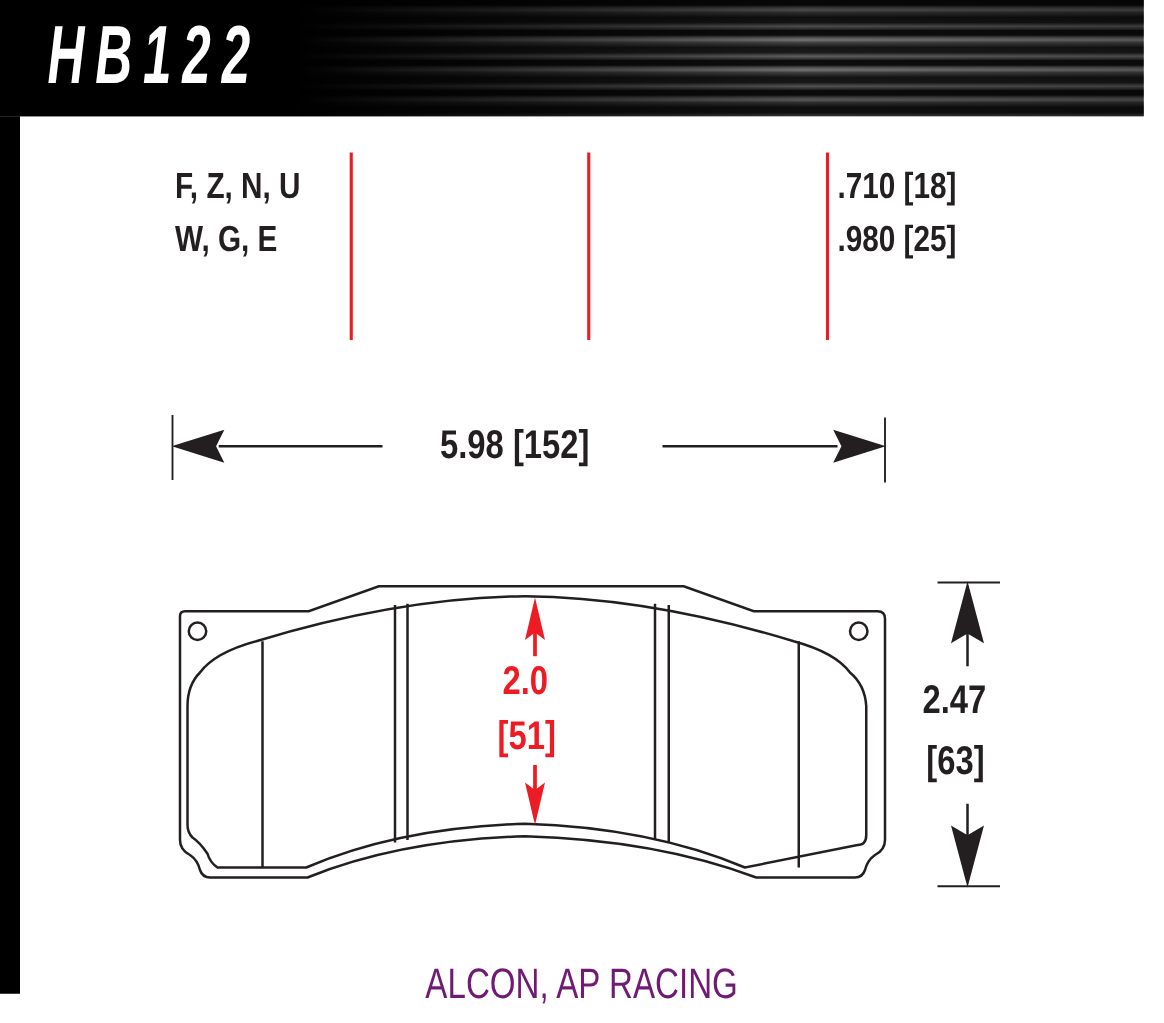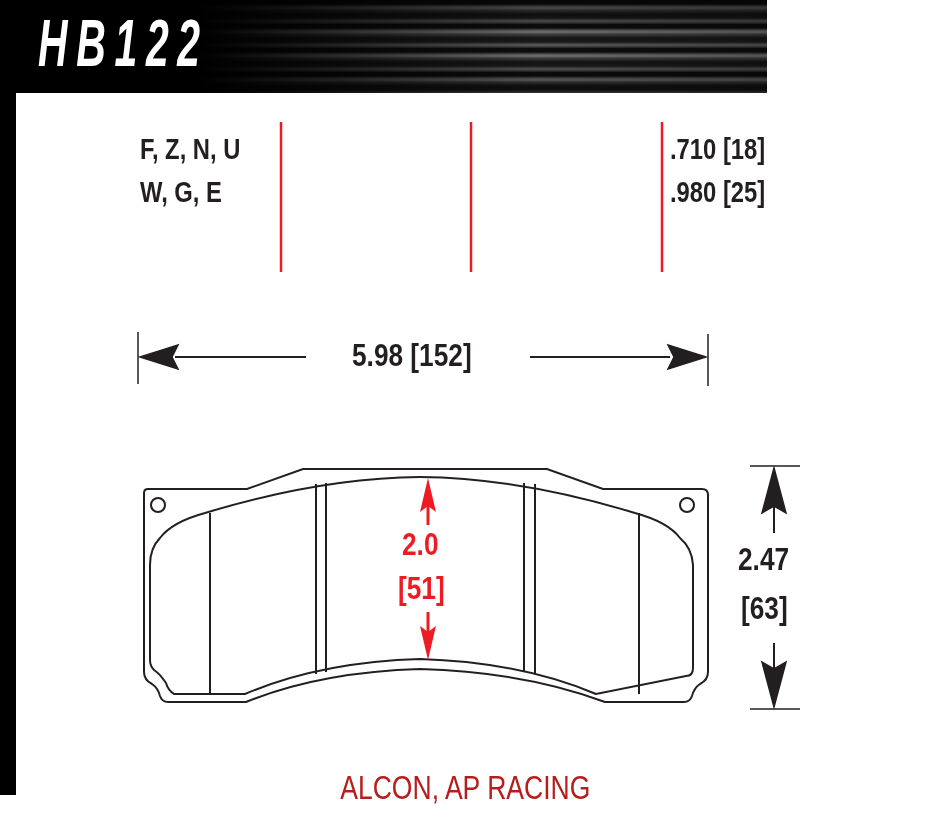--- a/index.html
+++ b/index.html
@@ -1,33 +1,33 @@
 <!DOCTYPE html>
 <html><head>
 <meta charset="utf-8">
 <style>
   html, body { margin:0; padding:0; background:#ffffff; }
   body { width:931px; height:818px; position:relative; overflow:hidden; font-family:"Liberation Sans", sans-serif; }
   .header {
-    position:absolute; left:0; top:0; width:767px; height:93px;
+    position:absolute; left:0; top:0; width:915px; height:93px;
     background:
       linear-gradient(90deg, #000 0%, #000 26%, rgba(0,0,0,0.55) 48%, rgba(0,0,0,0.1) 70%, rgba(0,0,0,0.3) 100%),
       repeating-linear-gradient(180deg, #111 0px, #111 4px, #6a6a6a 6px, #9a9a9a 8px, #555 10px, #1a1a1a 14px, #222 18px, #7a7a7a 21px, #2a2a2a 24px);
   }
   .header-overlay { position:absolute; inset:0; background:linear-gradient(180deg, rgba(0,0,0,0.55) 0%, rgba(0,0,0,0.1) 40%, rgba(0,0,0,0.2) 70%, rgba(0,0,0,0.5) 100%); }
   .part-number {
     position:absolute; left:38px; top:8px; color:#fff;
     font-family:"Liberation Sans", sans-serif; font-weight:bold; font-style:italic;
     font-size:66px; letter-spacing:14px; transform:scaleX(0.62); transform-origin:left top;
     line-height:70px;
   }
   .left-bar { position:absolute; left:0; top:93px; width:16px; height:702px; background:#000; }
   .label { position:absolute; color:#231f20; font-weight:bold; font-size:29px; line-height:32px; transform:scaleX(0.82); transform-origin:left top; white-space:nowrap; }
   .red { color:#ed1c24; }
-  .footer-label { position:absolute; left:0; width:931px; top:768px; text-align:center; font-size:34px; color:#b91c1c; }
+  .footer-label { position:absolute; left:0; width:931px; top:768px; text-align:center; font-size:34px; color:#701a75; }
   .footer-label span { display:inline-block; transform:scaleX(0.78); }
   svg { position:absolute; left:0; top:0; }
 </style>
 </head>
 <body>
 
 <div class="header">
   <div class="header-overlay"></div>
   <div class="part-number">HB122</div>
 </div>

